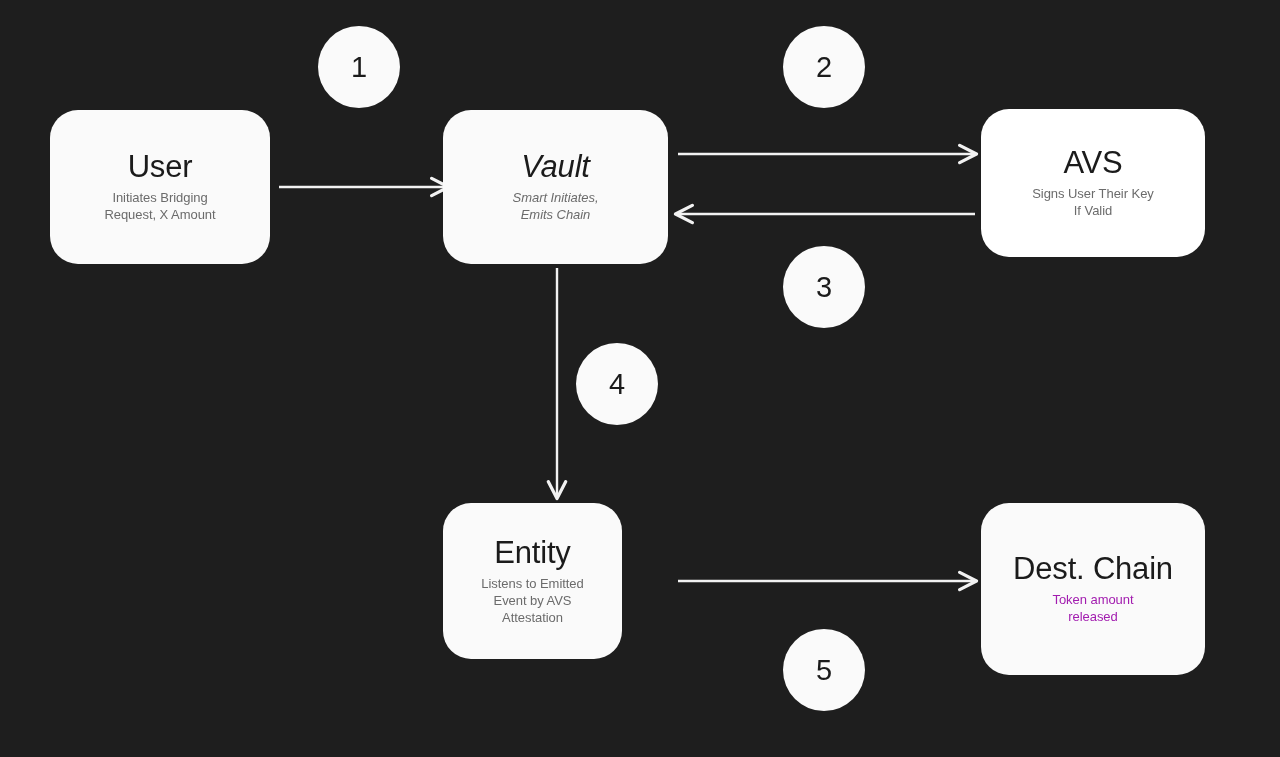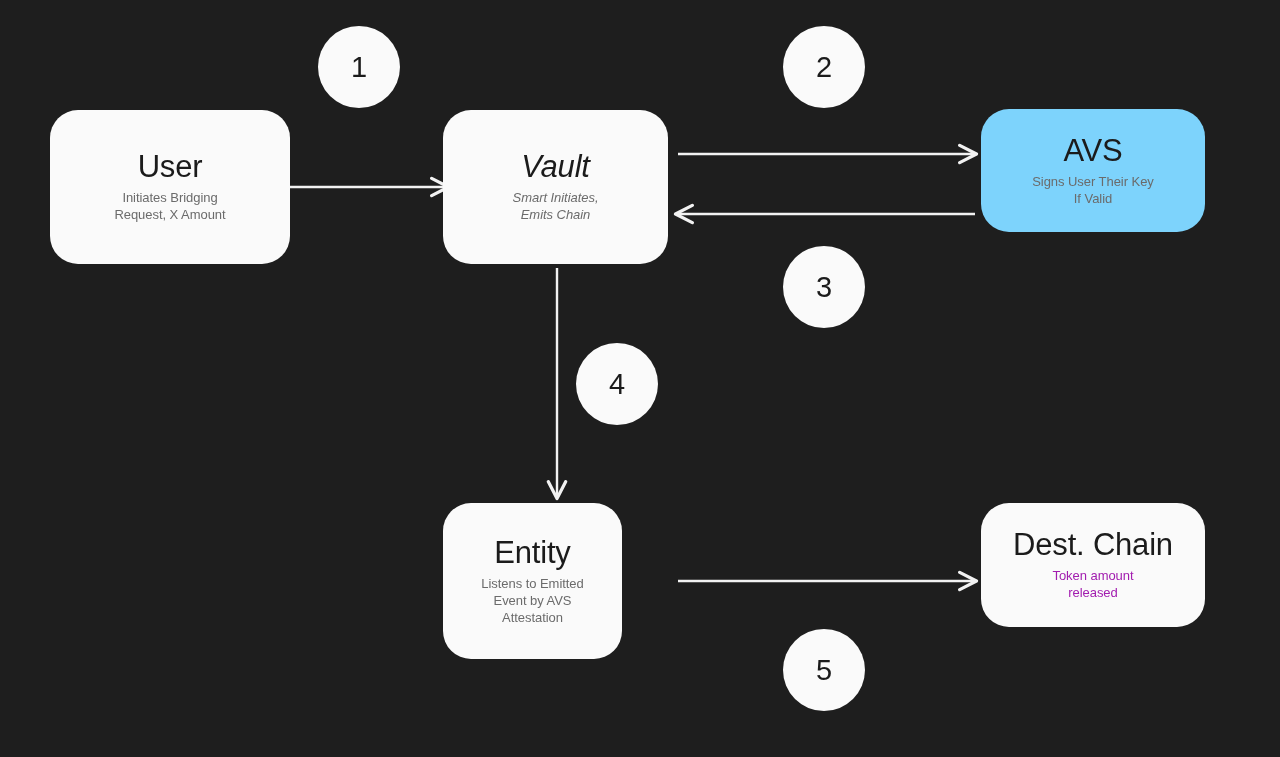--- a/index.html
+++ b/index.html
@@ -80,54 +80,54 @@
     </defs>
     <g id="edges-group" stroke="#f2f2f2" stroke-width="2.4" fill="none" stroke-linecap="butt" marker-end="url(#arrowhead)">
         <line x1="279" y1="187" x2="448" y2="187"></line>
         <line x1="678" y1="154" x2="976" y2="154"></line>
         <line x1="975" y1="214" x2="676" y2="214"></line>
         <line x1="557" y1="268" x2="557" y2="498"></line>
         <line x1="678" y1="581" x2="976" y2="581"></line>
       </g>
   </svg>
 
-  <div class="node" id="node-user" style="left: 50px; top: 110px; width: 240px; height: 154px; background: rgb(250, 250, 250);">
+  <div class="node" id="node-user" style="left: 50px; top: 110px; width: 220px; height: 154px; background: rgb(250, 250, 250);">
     <div class="node-title" style="color: rgb(27, 27, 27);">User</div>
     <div class="node-sub" style="color: rgb(107, 107, 107);">
       <span>Initiates Bridging</span><br>
       <span>Request, X Amount</span>
     </div>
   </div>
 
   <div class="node" id="node-vault" style="left: 443px; top: 110px; width: 225px; height: 154px; background: rgb(250, 250, 250); font-style: italic;">
     <div class="node-title" style="color: rgb(27, 27, 27);">Vault</div>
     <div class="node-sub" style="color: rgb(107, 107, 107);">
       <span>Smart Initiates,</span><br>
       <span>Emits Chain</span>
     </div>
   </div>
 
-  <div class="node" id="node-avs" style="left: 981px; top: 109px; width: 224px; height: 123px; background: #7dd3fc;">
+  <div class="node" id="node-avs" style="left: 981px; top: 109px; width: 224px; height: 148px; background: #ffffff;">
     <div class="node-title" style="color: rgb(27, 27, 27);">AVS</div>
     <div class="node-sub" style="color: rgb(107, 107, 107);">
       <span>Signs User Their Key</span><br>
       <span>If Valid</span>
     </div>
   </div>
 
   <div class="node" id="node-entity" style="left: 443px; top: 503px; width: 179px; height: 156px; background: rgb(250, 250, 250);">
     <div class="node-title" style="color: rgb(27, 27, 27);">Entity</div>
     <div class="node-sub" style="color: rgb(107, 107, 107);">
       <span>Listens to Emitted</span><br>
       <span>Event by AVS</span><br>
       <span>Attestation</span>
     </div>
   </div>
 
-  <div class="node" id="node-dest_chain" style="left: 981px; top: 503px; width: 224px; height: 124px; background: rgb(250, 250, 250);">
+  <div class="node" id="node-dest_chain" style="left: 981px; top: 503px; width: 224px; height: 172px; background: rgb(250, 250, 250);">
     <div class="node-title" style="color: rgb(27, 27, 27);">Dest. Chain</div>
     <div class="node-sub" style="color: #a21caf;">
       <span>Token amount</span><br>
       <span>released</span>
     </div>
   </div>
 
   <div class="step-badge" id="badge-step-1" style="left: 318px; top: 26px; background: rgb(250, 250, 250);">
     <span>1</span>
   </div>

